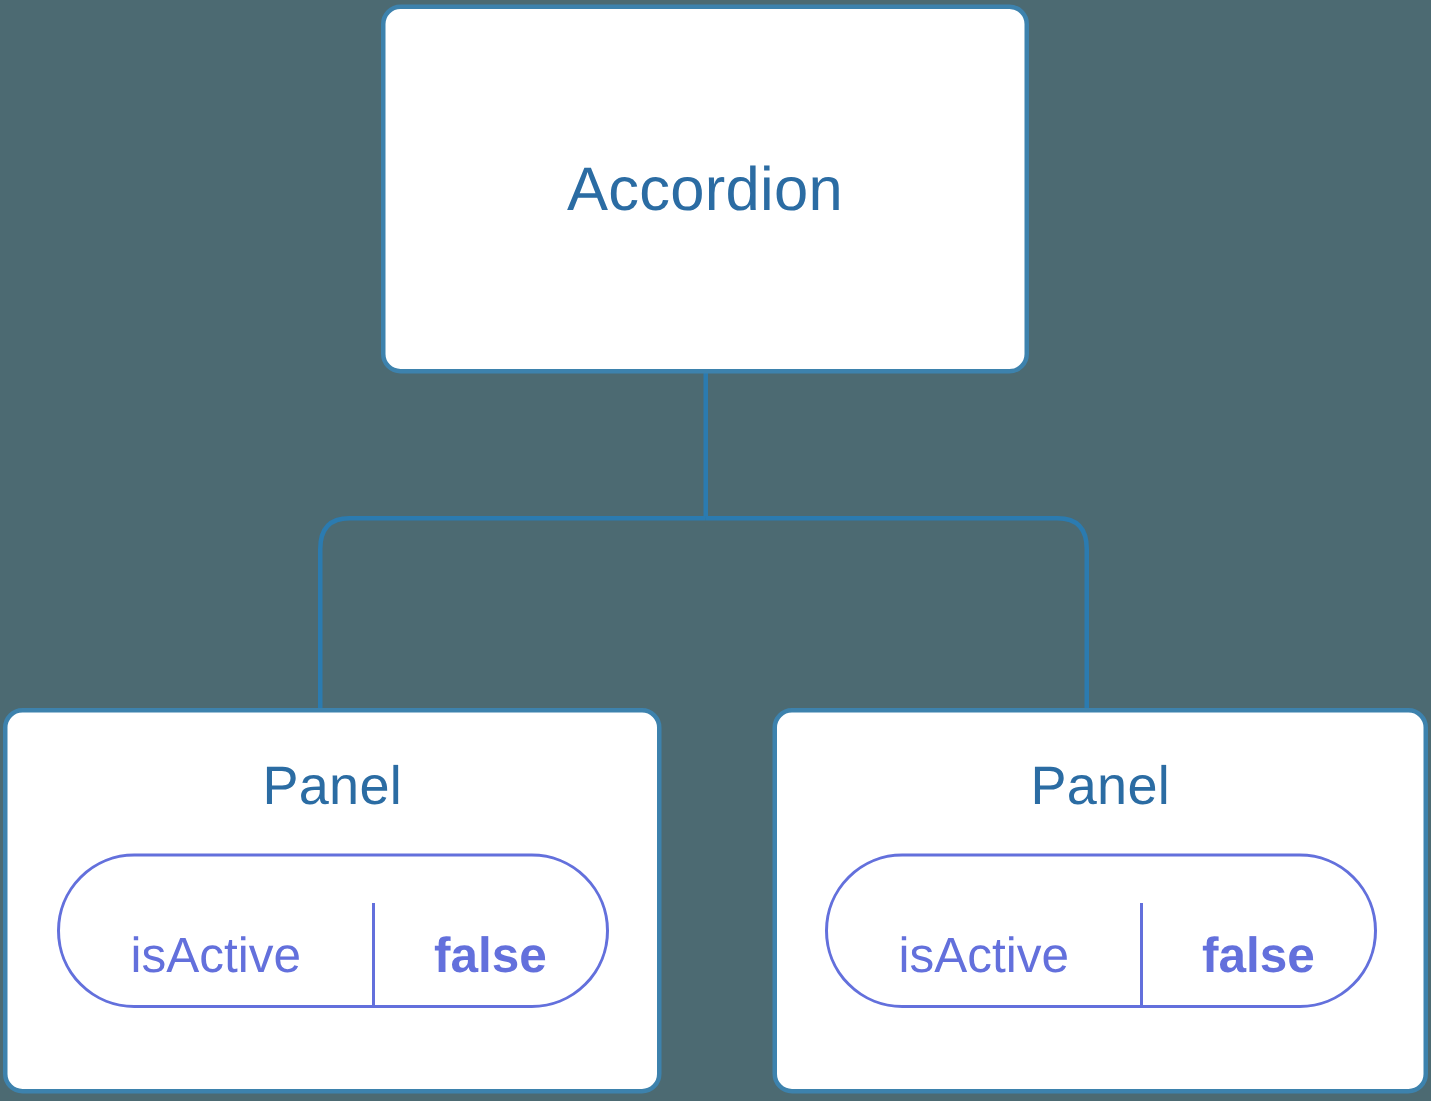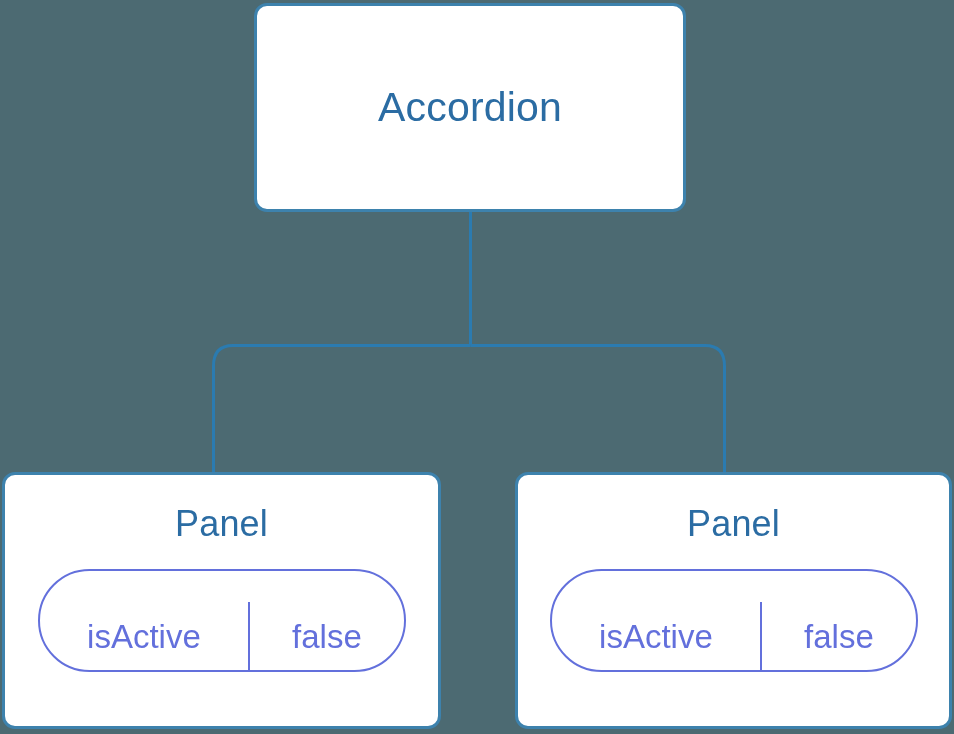--- a/index.html
+++ b/index.html
@@ -31,21 +31,21 @@
     background: #ffffff;
     border: 3px solid #3d82ad;
     border-radius: 13px;
     box-sizing: border-box;
     z-index: 2;
   }
   .node-root {
     left: 254px;
     top: 3px;
     width: 432px;
-    height: 209px;
+    height: 246px;
     display: flex;
     align-items: center;
     justify-content: center;
   }
   .node-title-root {
     font-size: 41px;
     color: #2b6ca3;
     letter-spacing: 0.2px;
     line-height: 1;
   }
@@ -93,20 +93,21 @@
     line-height: 1;
     box-sizing: border-box;
     margin-top: 31px;
   }
   .pill-key {
     width: 212px;
     border-right: 2px solid #6370dc;
   }
   .pill-val {
     width: 154px;
+    font-weight: bold;
   }
 </style>
 </head>
 <body>
 
 <div id="canvas">
 
   <svg class="connectors" viewBox="0 0 954 734" xmlns="http://www.w3.org/2000/svg">
 
     <path d="M 470.5 211 L 470.5 345.5" fill="none" stroke="#2b7bb0" stroke-width="3"></path>

